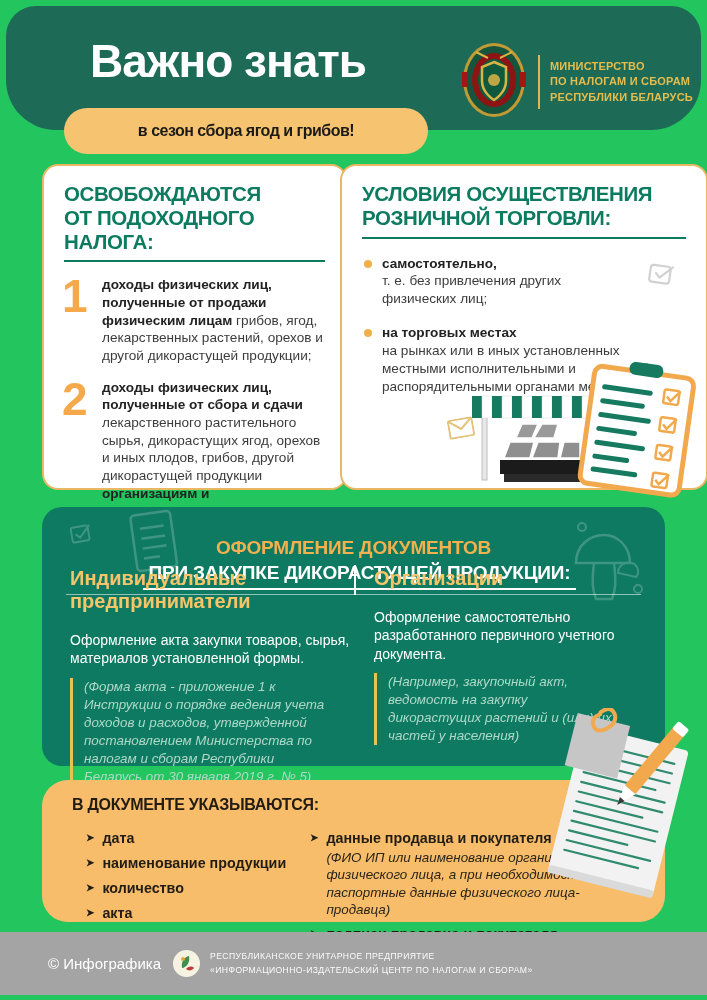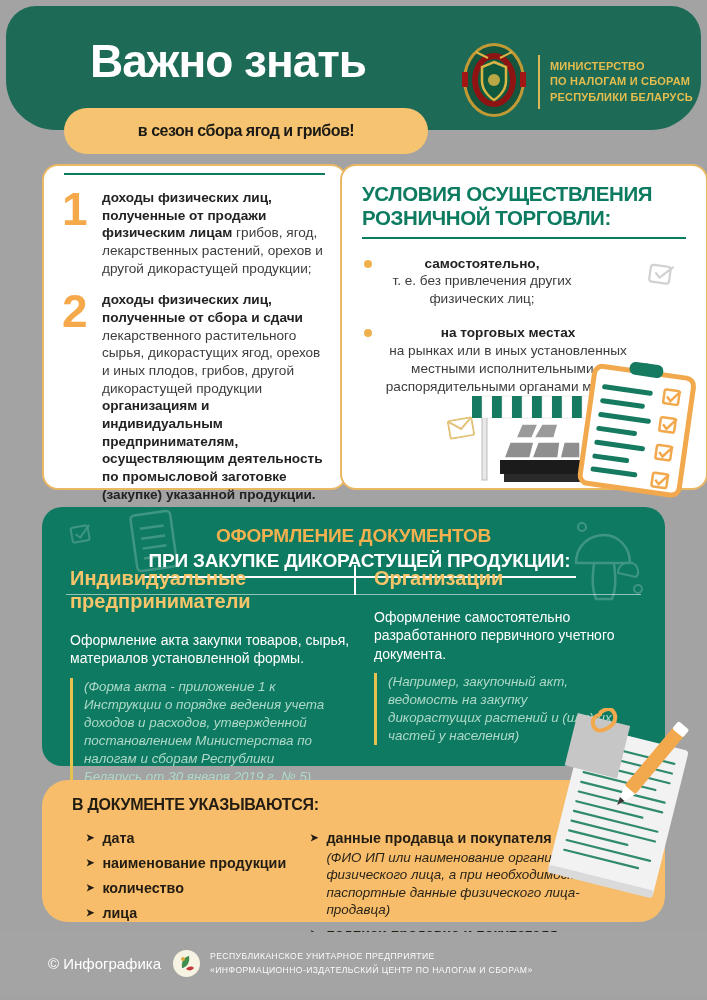--- a/index.html
+++ b/index.html
@@ -1,17 +1,17 @@
 <!DOCTYPE html>
 <html><head>
 <meta charset="utf-8">
 <style>
   * { margin:0; padding:0; box-sizing:border-box; }
   body { background:#ffffff; font-family:"Liberation Sans", sans-serif; }
-  .page { position:relative; width:707px; height:1000px; background:#a3a3a3; overflow:hidden; margin:0 auto; }
+  .page { position:relative; width:707px; height:1000px; background:#22c55e; overflow:hidden; margin:0 auto; }
 
   
   .header { position:absolute; left:6px; top:6px; width:695px; height:124px;
             background:#1d6b57; border-radius:30px 30px 50px 50px; }
   .page-title { position:absolute; left:84px; top:28px; color:#ffffff; font-weight:bold;
                 font-size:46px; letter-spacing:-1px; }
   .logo-group { position:absolute; left:456px; top:36px; display:flex; align-items:center; }
   .logo-divider { width:2px; height:54px; background:#d9b85c; margin:0 10px 0 12px; }
   .ministry-text { color:#e5bd4e; font-weight:bold; font-size:11px; line-height:1.4;
                    letter-spacing:0.2px; text-transform:uppercase; }
@@ -30,33 +30,33 @@
 
   .ex-item { display:flex; margin:14px 14px 0 18px; }
   .ex-num { width:40px; flex:0 0 40px; color:#f5a94b; font-weight:bold; font-size:46px;
             line-height:0.9; }
   .ex-text { font-size:13.6px; color:#3c3c3c; line-height:1.3; }
   .ex-text b { color:#222222; }
 
   .bullet-row { display:flex; margin:16px 14px 0 22px; }
   .bullet-dot { width:8px; height:8px; border-radius:50%; background:#f0b14d;
                 flex:0 0 8px; margin:5px 10px 0 0; }
-  .bullet-text { font-size:13.6px; color:#3c3c3c; line-height:1.32;text-align:center; }
+  .bullet-text { font-size:13.6px; color:#3c3c3c; line-height:1.32; }
   .bullet-text b { display:block; color:#222222; }
   .bullet-text.narrow { width:200px; }
 
   .check-icon-gray { position:absolute; right:28px; top:92px; opacity:0.85; }
   .envelope-icon { position:absolute; left:106px; top:252px; }
   .stall-illustration { position:absolute; left:128px; top:226px; }
   .clipboard-illustration { position:absolute; left:583px; top:362px; transform:rotate(8deg); z-index:5; }
 
   
   .green-panel { position:absolute; left:42px; top:507px; width:623px; height:259px;
                  background:#0e7a62; border-radius:20px; color:#ffffff; }
-  .gp-title1 { margin-top:18px; text-align:center; color:#f2b14e; font-weight:bold;
+  .gp-title1 { margin-top:30px; text-align:center; color:#f2b14e; font-weight:bold;
                font-size:19px; letter-spacing:-0.2px; }
   .gp-title2-wrap { text-align:center; margin-top:3px;padding-left:12px; }
   .gp-title2 { display:inline-block; color:#ffffff; font-weight:bold; font-size:19px;
                letter-spacing:-0.2px; border-bottom:2px solid #ffffff; padding:0 6px 4px 6px; }
   .gp-columns { position:absolute; left:0; top:60px; width:100%; }
   .gp-col { position:absolute; top:0; }
   .gp-col.left  { left:28px;  width:280px; }
   .gp-col.right { left:332px; width:270px; }
   .gp-col-header { color:#f6c469; font-weight:bold; font-size:20px; }
   .gp-header-rule { position:absolute; left:24px; top:27px; width:575px; height:1px;
@@ -117,20 +117,24 @@
         <div>МИНИСТЕРСТВО</div>
         <div>ПО НАЛОГАМ И СБОРАМ</div>
         <div>РЕСПУБЛИКИ БЕЛАРУСЬ</div>
       </div>
     </div>
 
     <div class="season-badge">в сезон сбора ягод и грибов!</div>
   </div>
 
   <section class="panel panel-left">
+    <div class="panel-heading">
+      <div>ОСВОБОЖДАЮТСЯ</div>
+      <div>ОТ ПОДОХОДНОГО НАЛОГА:</div>
+    </div>
     <div class="heading-rule"></div>
 
     <div class="ex-item">
       <div class="ex-num">1</div>
       <div class="ex-text">
         <b>доходы физических лиц, полученные от продажи физическим лицам </b><span>грибов, ягод, лекарственных растений, орехов и другой дикорастущей продукции;</span><b></b>
       </div>
     </div>
 
     <div class="ex-item">
@@ -292,21 +296,21 @@
         <div class="op-item">
           <span class="op-arrow">➤</span>
           <span>наименование продукции</span>
         </div>
         <div class="op-item">
           <span class="op-arrow">➤</span>
           <span>количество</span>
         </div>
         <div class="op-item">
           <span class="op-arrow">➤</span>
-          <span>лица</span>
+          <span>акта</span>
         </div>
         <div class="op-item">
           <span class="op-arrow">➤</span>
           <span>сумма</span>
         </div>
       </div>
 
       <div class="op-list-right">
         <div class="op-item">
           <span class="op-arrow">➤</span>

